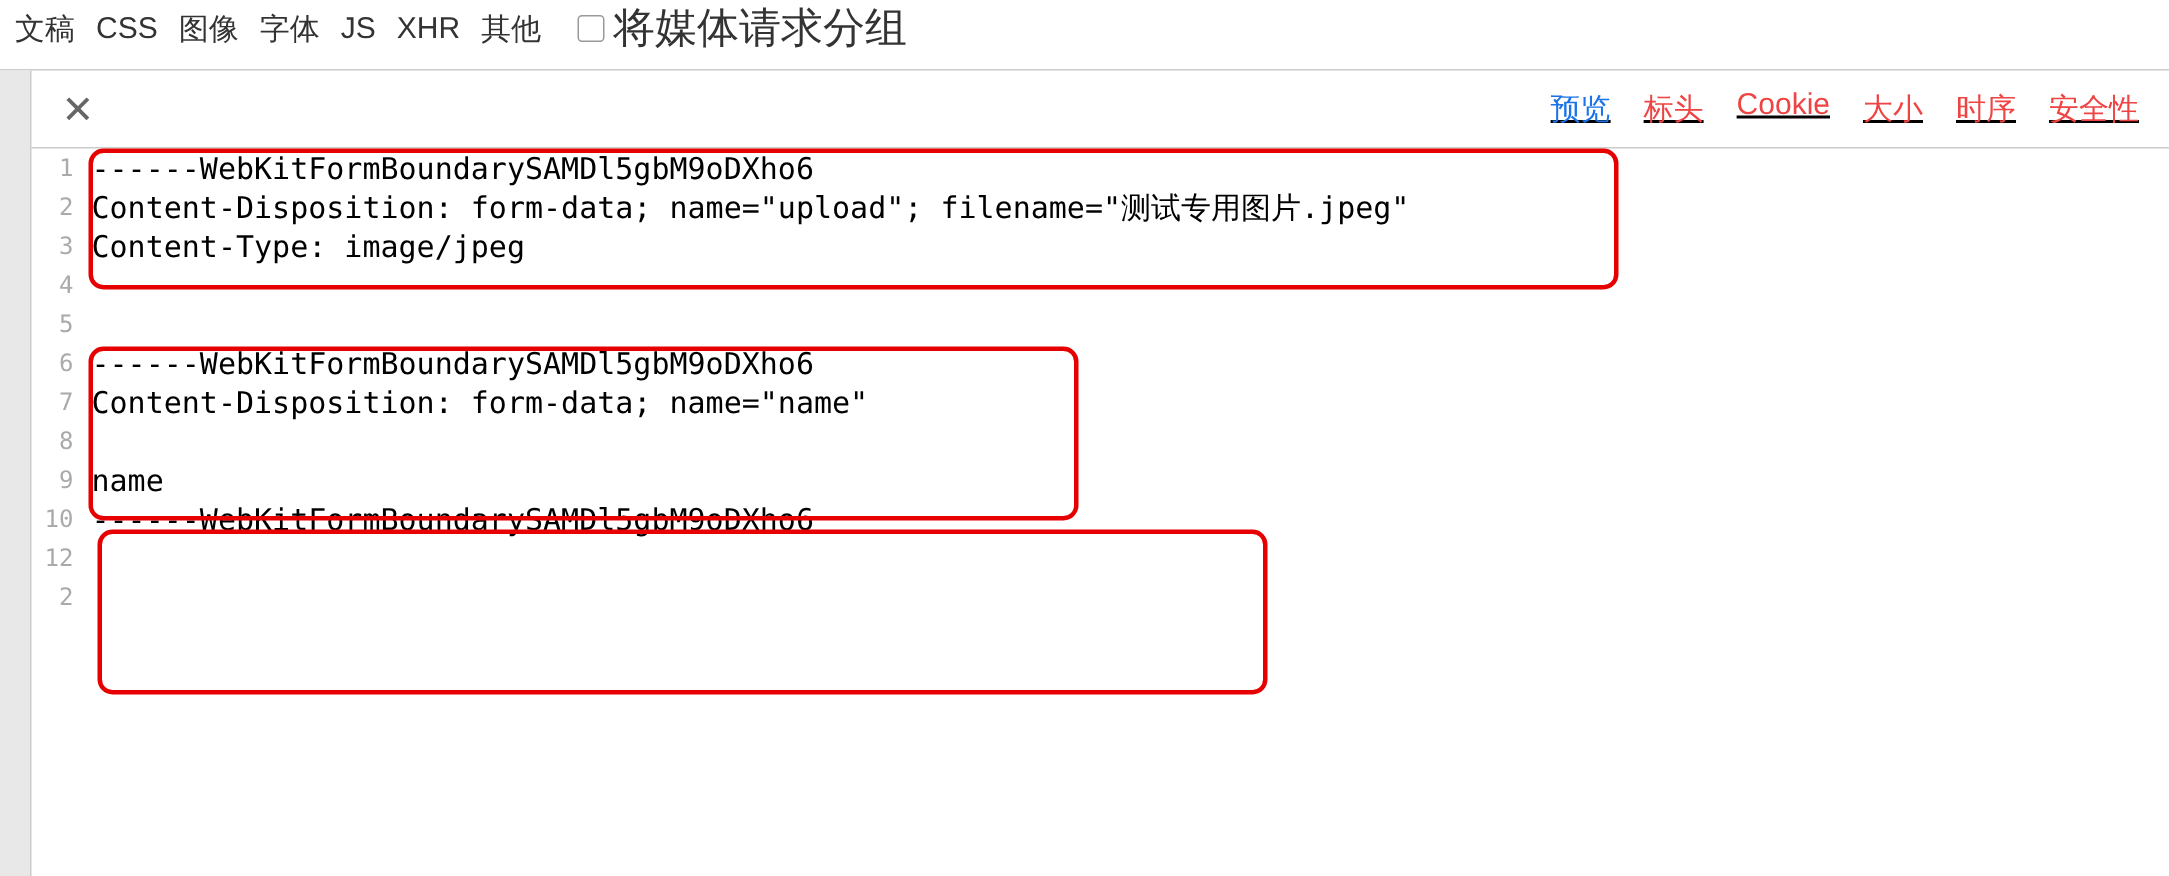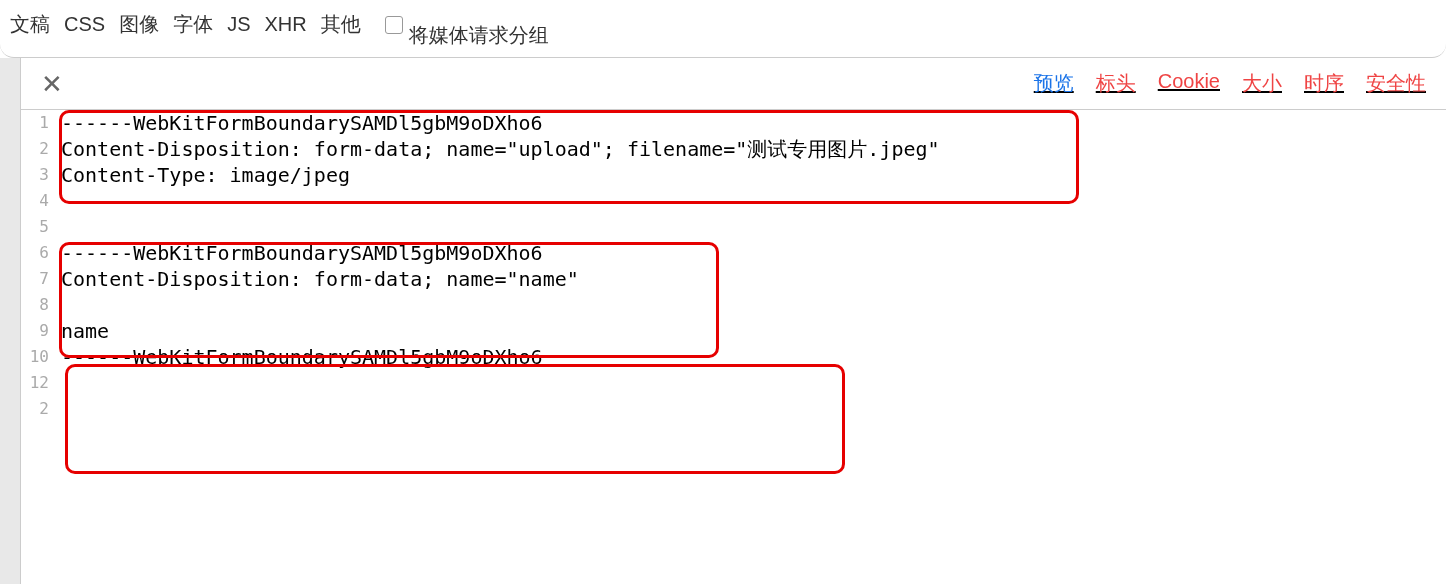--- a/index.html
+++ b/index.html
@@ -12,44 +12,42 @@
       background: #fff;
       color: #000;
       font-size: 18px;
     }
     .top-filter-bar {
       display: flex;
       align-items: center;
       padding: 0 10px 8px;
       gap: 14px;
       border-bottom: 1px solid #ccc;
-      border-radius: 14px;
     }
     .filter-item {
       font-size: 20px;
       color: #333;
       cursor: pointer;
       white-space: nowrap;
     }
     .filter-checkbox {
       display: flex;
       align-items: center;
       gap: 6px;
       margin-left: 10px;
     }
     .checkbox-box {
       width: 18px;
       height: 18px;
       border: 1.5px solid #999;
       border-radius: 3px;
     }
     .filter-checkbox-label {
-      font-size: 20px;
+      font-size: 28px;
       color: #333;
-      margin-top: 22px;
     }
     .main-area {
       display: flex;
     }
     .left-gutter {
       width: 20px;
       background: #e8e8e8;
       min-height: 540px;
     }
     .detail-panel {

